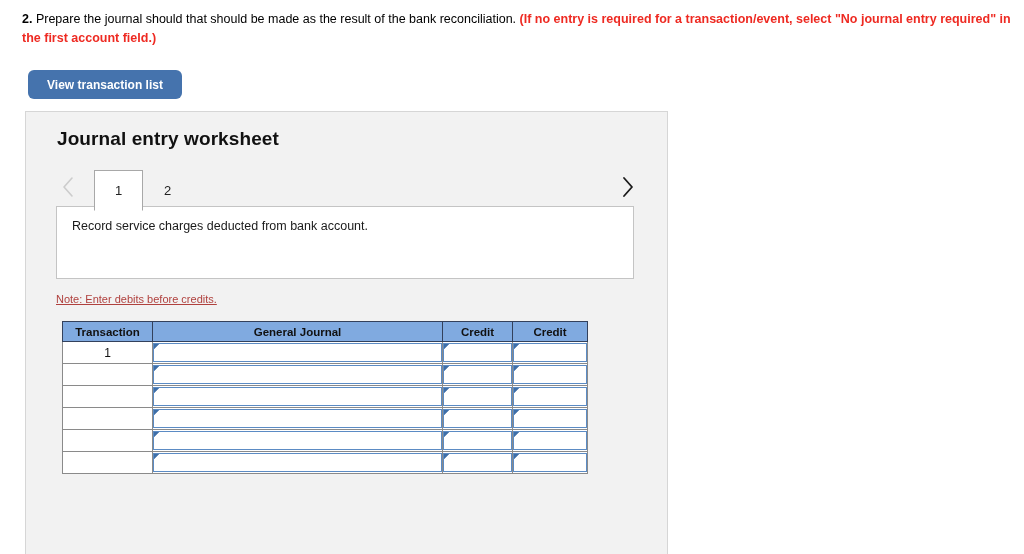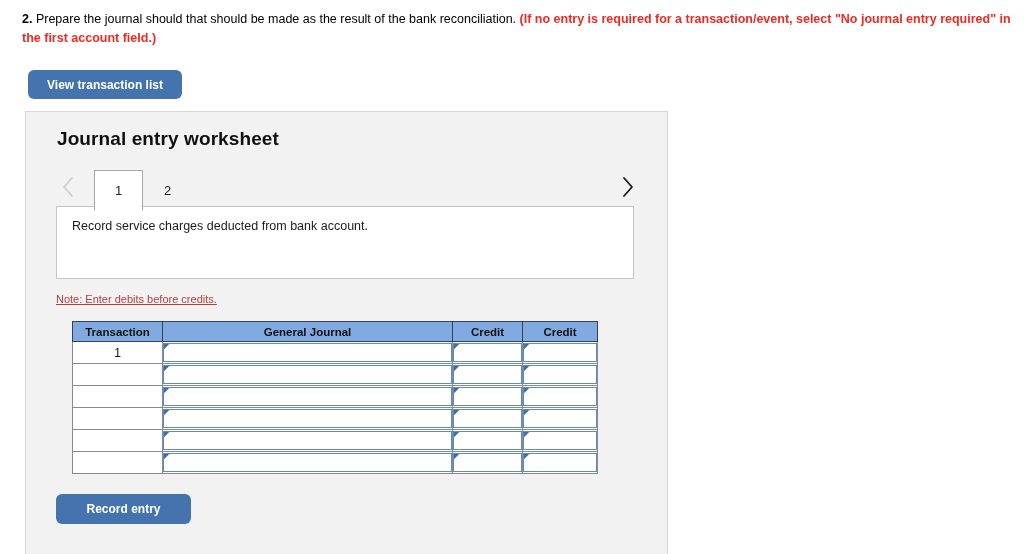--- a/index.html
+++ b/index.html
@@ -154,21 +154,21 @@
     left: 30px;
     top: 181px;
     font-size: 11px;
     color: #b0413e;
     text-decoration: underline;
   }
 
   
   #journal-table {
     position: absolute;
-    left: 46px;
+    left: 36px;
     top: 209px;
     width: 525px;
     border-collapse: collapse;
     table-layout: fixed;
   }
   #journal-table th {
     background: #80aae0;
     border: 1px solid #33415c;
     font-size: 11.5px;
     font-weight: bold;
@@ -372,15 +372,14 @@
         <td class="input-cell">
             <div class="field"></div>
           </td>
         <td class="input-cell">
             <div class="field"></div>
           </td>
       </tr>
     </tbody>
   </table>
 
-  <button class="btn" id="record-entry">Record entry</button>
 
 </div>
 
 </body></html>

